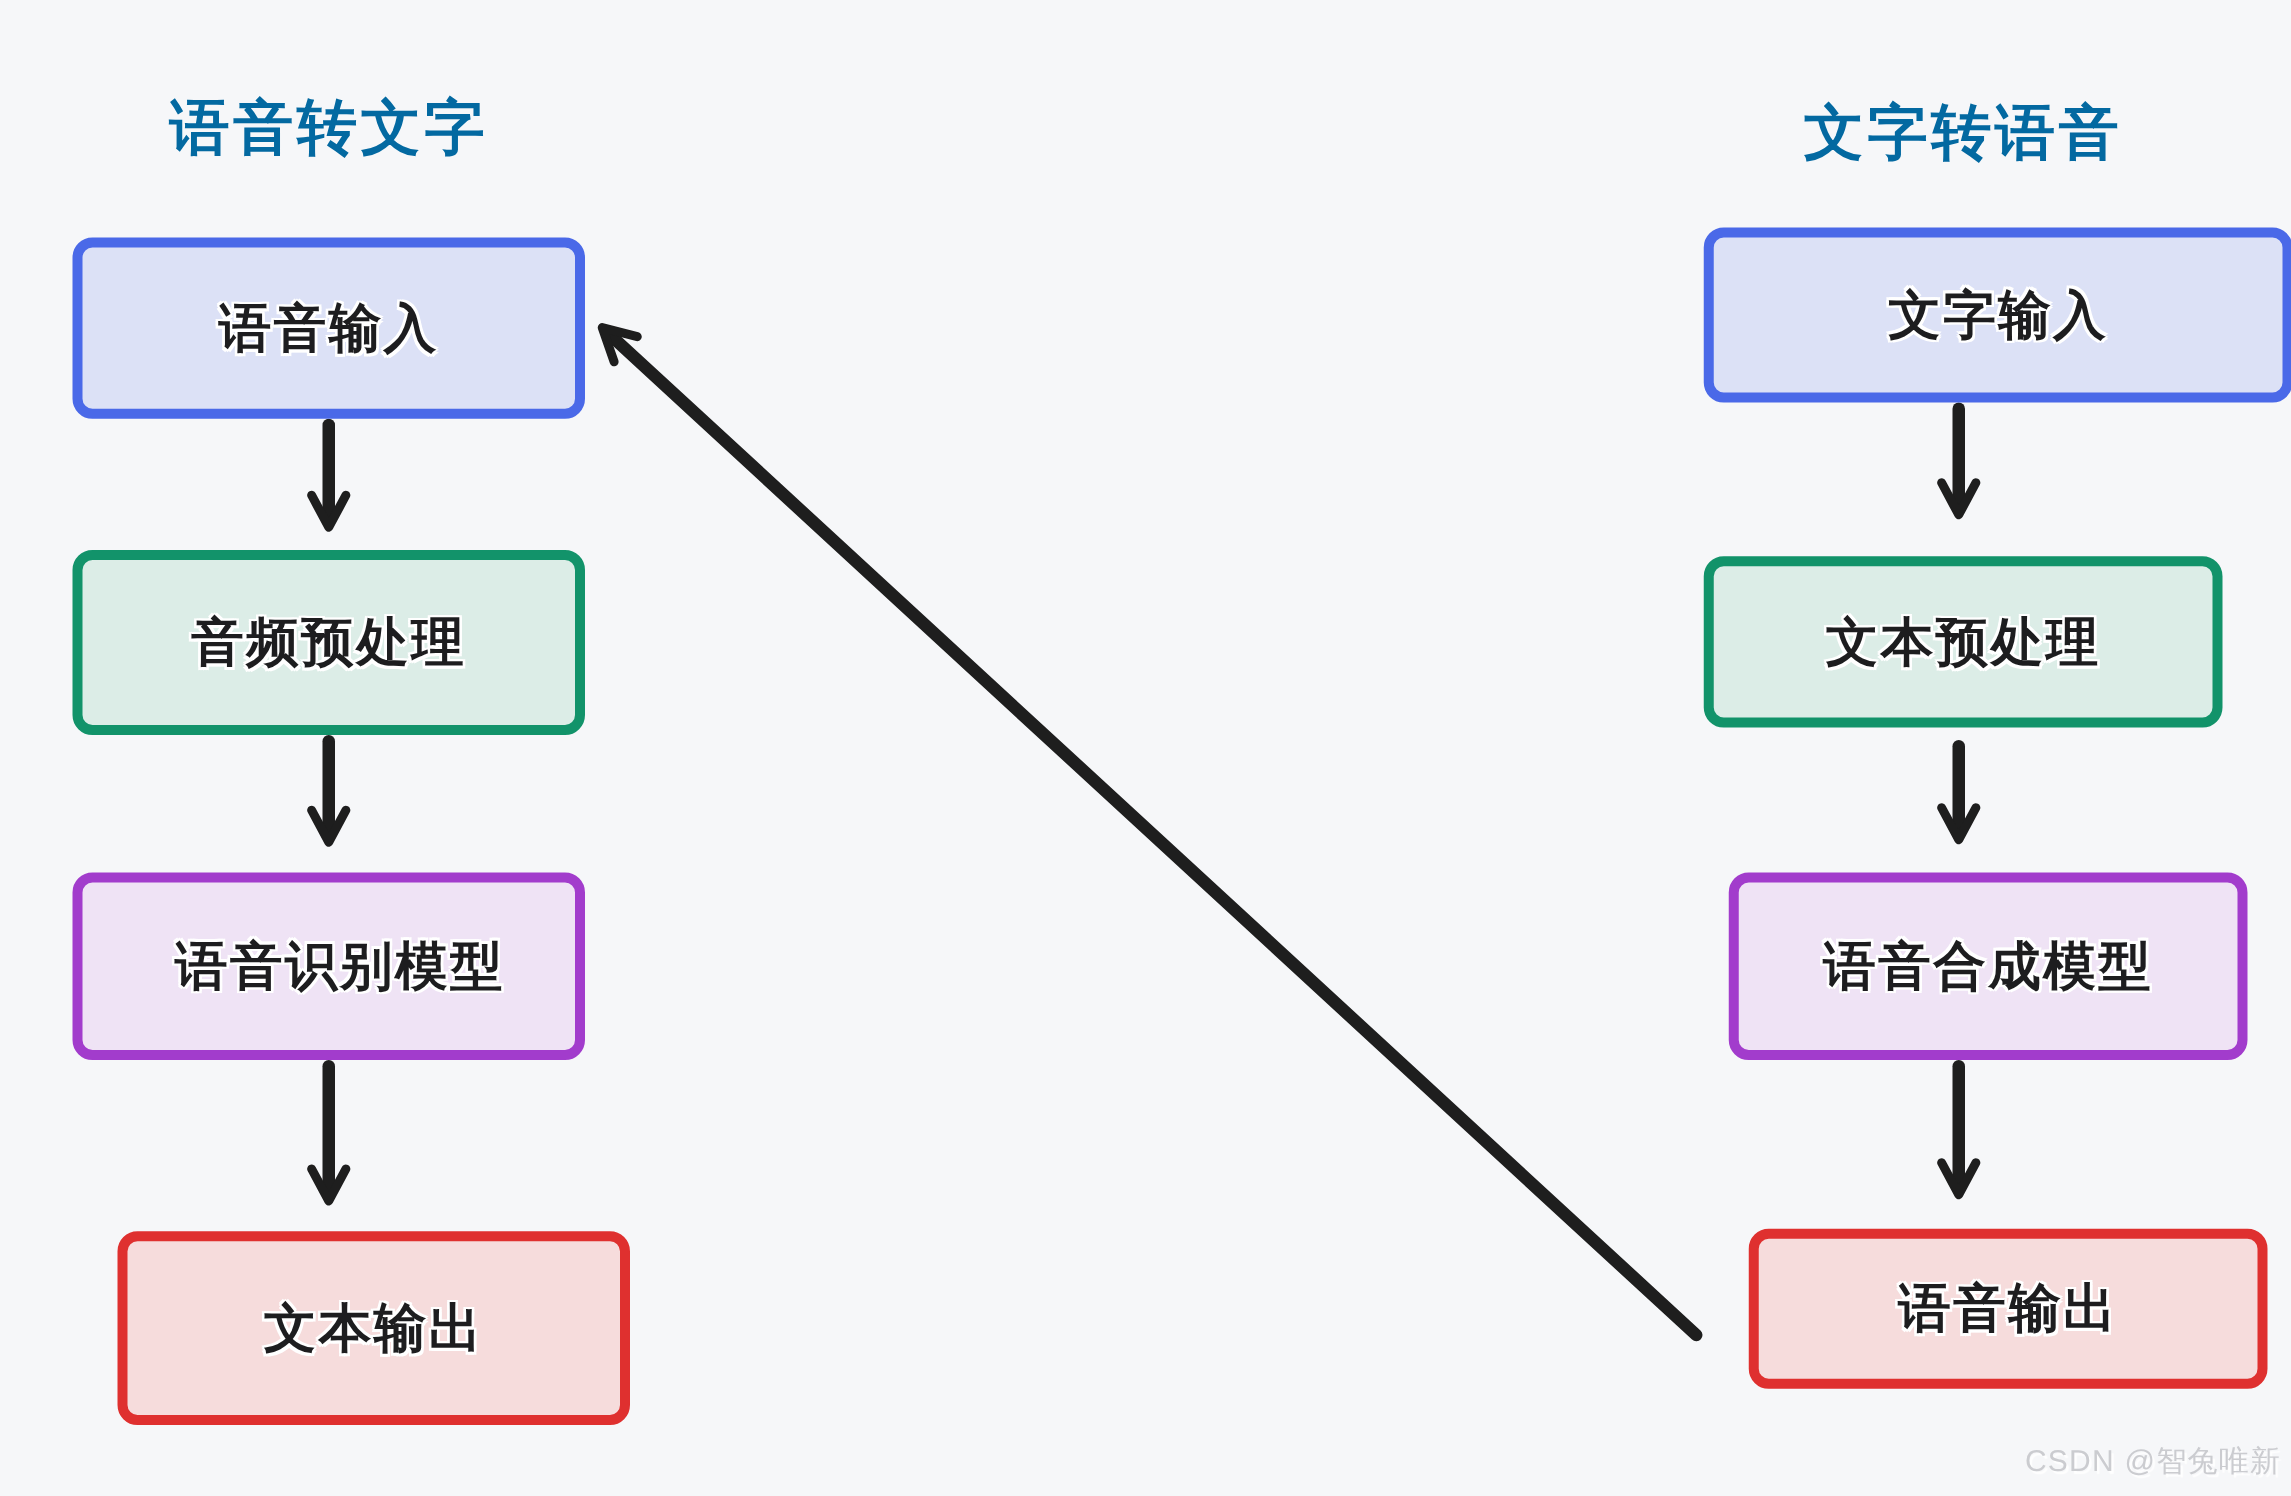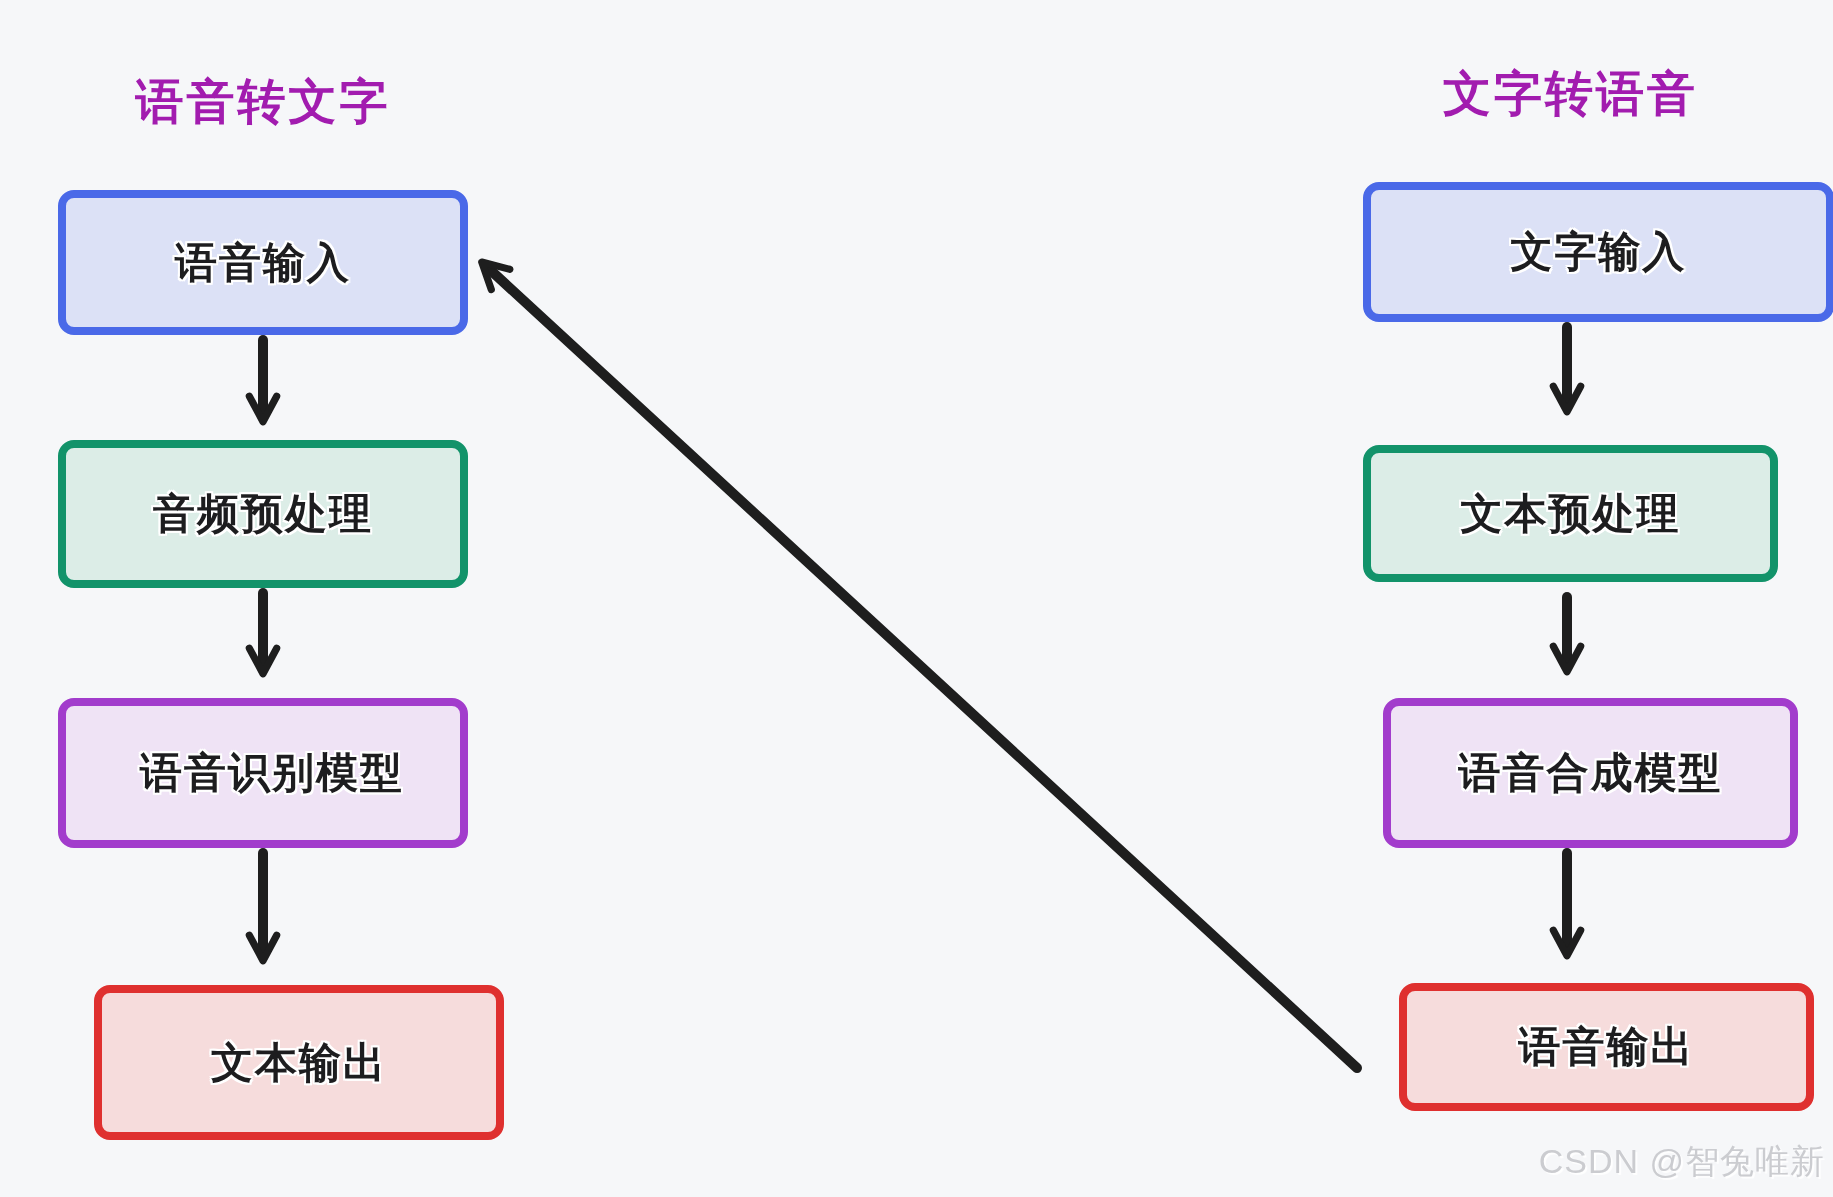--- a/index.html
+++ b/index.html
@@ -20,25 +20,25 @@
     width: 1833px;
     height: 1197px;
     pointer-events: none;
   }
   .col-title {
     position: absolute;
     text-align: center;
     font-size: 48px;
     font-weight: 600;
     letter-spacing: 3px;
-    color: #a21caf;
+    color: #0369a1;
     white-space: nowrap;
   }
   .col-title.left  { left: 58px;   width: 410px; top: 70px; }
-  .col-title.right { left: 1363px; width: 415px; top: 62px; }
+  .col-title.right { left: 1363px; width: 415px; top: 74px; }
 
   .node {
     position: absolute;
     box-sizing: border-box;
     border-radius: 16px;
     border: 8px solid #333;
     display: flex;
     align-items: center;
     justify-content: center;
   }
@@ -65,21 +65,21 @@
   
   .pos-r0 { left: 1363px; top: 182px; width: 471px; height: 140px; font-family: Liberation Serif, serif; }
   .pos-r1 { left: 1363px; top: 445px; width: 415px; height: 137px; }
   .pos-r2 { left: 1363px; top: 698px; width: 415px; height: 150px; margin-left: 20px; }
   .pos-r3 { left: 1363px; top: 983px; width: 415px; height: 128px; }
 
   .watermark {
     position: absolute;
     right: 8px;
     bottom: 12px;
-    font-size: 34px;
+    font-size: 24px;
     letter-spacing: 1px;
     color: #cbccd0;
     text-shadow: 2px 2px 1px rgba(255,255,255,0.95);
     white-space: nowrap;
   }
 </style>
 </head>
 <body>
 
 <div class="canvas">

